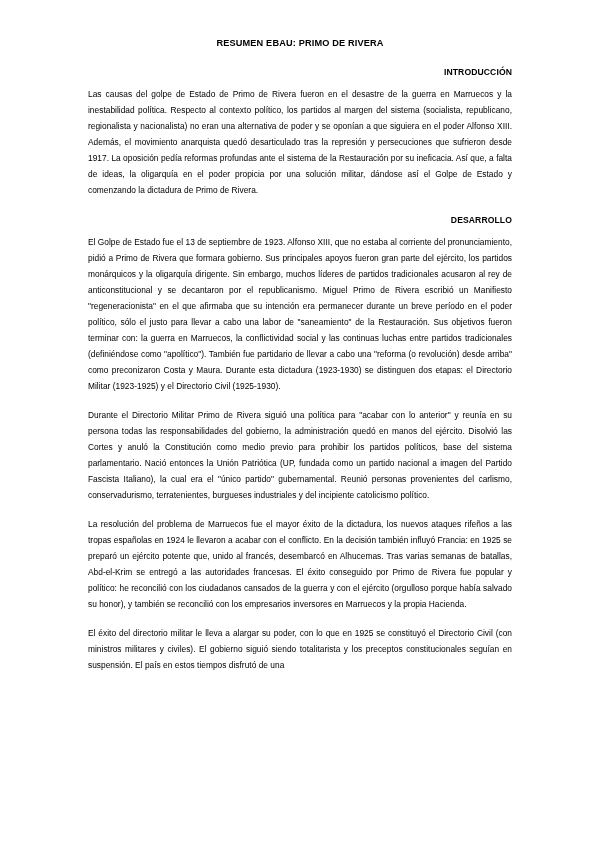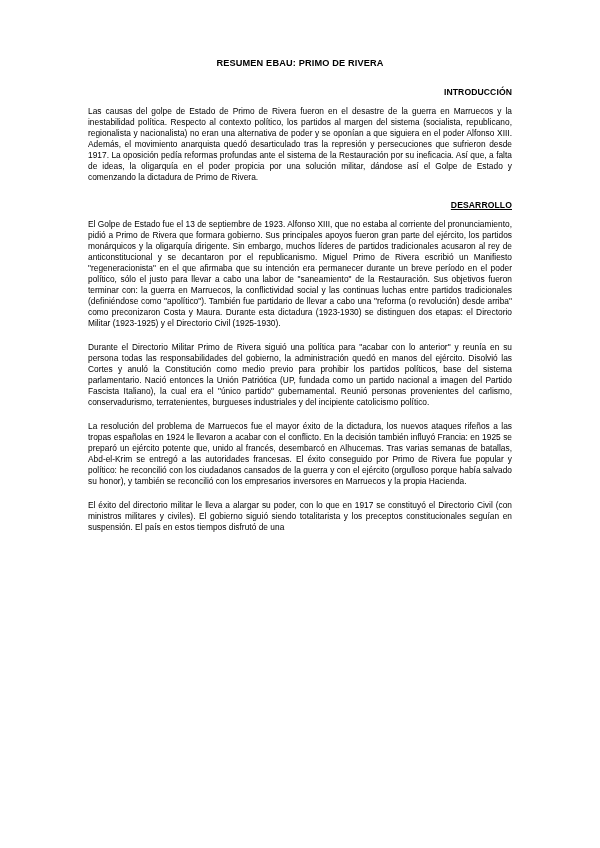--- a/index.html
+++ b/index.html
@@ -13,43 +13,41 @@
     font-family: "Liberation Sans", sans-serif;
     color: #000000;
     overflow: hidden;
   }
   .page {
     box-sizing: border-box;
     width: 600px;
     height: 620px;
     padding: 38px 88px 0 88px;
     background: #ffffff;
-    margin-top: 20px;
   }
   .doc-title {
     text-align: center;
     font-size: 9.2px;
     font-weight: bold;
     letter-spacing: 0.15px;
     margin: 0 0 19px 0;
   }
   .section-heading {
     font-size: 8.6px;
     font-weight: bold;
     letter-spacing: 0.1px;
     margin: 0 0 9px 0;
     text-align: right;
   }
   .section-heading.spaced {
     margin-top: 17px;
-    text-decoration: underline;
   }
   p.para {
     font-size: 8.35px;
-    line-height: 11px;
+    line-height: 16px;
     text-align: justify;
     margin: 0 0 13px 0;
     letter-spacing: 0.02px;
   }
   p.para:last-child {
     margin-bottom: 0;
   }
   .u {
   }
 </style>
@@ -62,15 +60,15 @@
 
   <h2 class="section-heading">INTRODUCCIÓN</h2>
 
   <p class="para">Las causas del golpe de Estado de Primo de Rivera fueron en el desastre de la guerra en Marruecos y la inestabilidad política. Respecto al contexto político, los partidos al margen del sistema (socialista, republicano, regionalista y nacionalista) no eran una alternativa de poder y se oponían a que siguiera en el poder Alfonso XIII. Además, el movimiento anarquista quedó desarticulado tras la represión y persecuciones que sufrieron desde 1917. La oposición pedía reformas profundas ante el sistema de la Restauración por su ineficacia. Así que, a falta de ideas, la oligarquía en el poder propicia por una solución militar, dándose así el Golpe de Estado y comenzando la dictadura de Primo de Rivera.</p>
 
   <h2 class="section-heading spaced">DESARROLLO</h2>
 
   <p class="para">El <span class="u">Golpe de Estado</span> fue el 13 de septiembre de 1923. Alfonso XIII, que no estaba al corriente del pronunciamiento, pidió a Primo de Rivera que formara gobierno. Sus principales apoyos fueron gran parte del ejército, los partidos monárquicos y la oligarquía dirigente. Sin embargo, muchos líderes de partidos tradicionales acusaron al rey de anticonstitucional y se decantaron por el republicanismo. Miguel Primo de Rivera escribió un Manifiesto "regeneracionista" en el que afirmaba que su intención era permanecer durante un breve período en el poder político, sólo el justo para llevar a cabo una labor de "saneamiento" de la Restauración. Sus objetivos fueron terminar con: la guerra en Marruecos, la conflictividad social y las continuas luchas entre partidos tradicionales (definiéndose como "apolítico"). También fue partidario de llevar a cabo una "reforma (o revolución) desde arriba" como preconizaron Costa y Maura. Durante esta dictadura (1923-1930) se distinguen dos etapas: el <span class="u">Directorio Militar (1923-1925)</span> y el <span class="u">Directorio Civil (1925-1930).</span></p>
   <p class="para">Durante el Directorio Militar Primo de Rivera siguió una política para "acabar con lo anterior" y reunía en su persona todas las responsabilidades del gobierno, la administración quedó en manos del ejército. Disolvió las Cortes y anuló la Constitución como medio previo para prohibir los partidos políticos, base del sistema parlamentario. Nació entonces la Unión Patriótica (UP, fundada como un partido nacional a imagen del Partido Fascista Italiano), la cual era el "único partido" gubernamental. Reunió personas provenientes del carlismo, conservadurismo, terratenientes, burgueses industriales y del incipiente catolicismo político.</p>
   <p class="para">La resolución del problema de Marruecos fue el mayor éxito de la dictadura, los nuevos ataques rifeños a las tropas españolas en 1924 le llevaron a acabar con el conflicto. En la decisión también influyó Francia: en 1925 se preparó un ejército potente que, unido al francés, desembarcó en Alhucemas. Tras varias semanas de batallas, Abd-el-Krim se entregó a las autoridades francesas. El éxito conseguido por Primo de Rivera fue popular y político: he reconcilió con los ciudadanos cansados de la guerra y con el ejército (orgulloso porque había salvado su honor), y también se reconcilió con los empresarios inversores en Marruecos y la propia Hacienda.</p>
-  <p class="para">El éxito del directorio militar le lleva a alargar su poder, con lo que en 1917 se constituyó el Directorio Civil (con ministros militares y civiles). El gobierno siguió siendo totalitarista y los preceptos constitucionales seguían en suspensión. El país en estos tiempos disfrutó de una</p>
+  <p class="para">El éxito del directorio militar le lleva a alargar su poder, con lo que en 1925 se constituyó el Directorio Civil (con ministros militares y civiles). El gobierno siguió siendo totalitarista y los preceptos constitucionales seguían en suspensión. El país en estos tiempos disfrutó de una</p>
 
 </div>
 
 </body></html>

